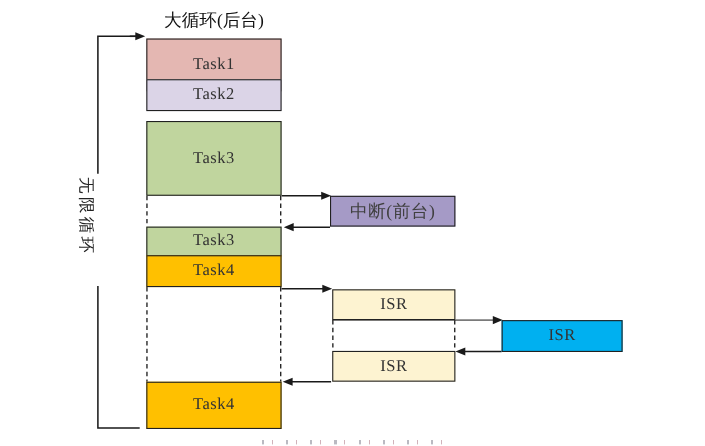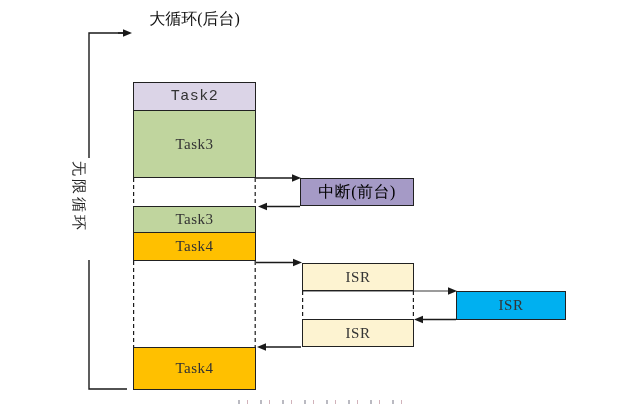--- a/index.html
+++ b/index.html
@@ -7,26 +7,26 @@
     position:relative;width:641px;height:405px;background:#ffffff;overflow:hidden;
     font-family:"Liberation Serif","DejaVu Serif",serif;
   }
   .block{
     position:absolute;box-sizing:border-box;border:1.5px solid #212121;
     display:flex;align-items:center;justify-content:center;
     font-size:15px;color:#333333;letter-spacing:.5px;
   }
   .col{left:133px;width:123px;}
   #task1{top:35px;height:48px;}
-  #task2{top:82px;height:29px;font-family:Liberation Mono, monospace;}
+  #task2{top:72px;height:29px;}
   #task3a{top:110px;height:68px;}
   #task3b{top:206px;height:27px;}
   #task4a{top:232px;height:29px;}
   #task4b{top:347px;height:43px;}
-  #interrupt{left:300px;top:178px;width:114px;height:28px;font-size:16px;color:#000000;}
+  #interrupt{left:300px;top:178px;width:114px;height:28px;font-size:16px;color:#404040;}
   #isr1{left:302px;top:263px;width:112px;height:28px;}
   #isr2{left:302px;top:319px;width:112px;height:28px;}
   #nestedisr{left:456px;top:291px;width:110px;height:29px;}
   .caption-label{
     position:absolute;color:#111111;text-align:center;
   }
   #diagram-title{left:128px;top:9px;width:133px;font-size:16px;}
   #nested-title{left:438px;top:259px;width:146px;font-size:16px;}
   #loop-label{
     left:70px;top:161px;height:100px;width:18px;font-size:15px;color:#222;
@@ -92,20 +92,23 @@
       <path d="M302.6,291 V319"></path>
       <path d="M413.4,291 V319"></path>
     </g>
   </svg>
 
   <div id="diagram-title" class="caption-label">大循环(后台)</div>
 
   <div id="loop-label" class="caption-label">无限循环</div>
 
 
+  <div id="task1" class="block col" style="background-color: rgb(228, 183, 178);">
+    <span>Task1</span>
+  </div>
   <div id="task2" class="block col" style="background-color: rgb(219, 212, 231);">
     <span>Task2</span>
   </div>
   <div id="task3a" class="block col" style="background-color: rgb(192, 213, 158);">
     <span>Task3</span>
   </div>
   <div id="task3b" class="block col" style="background-color: rgb(192, 213, 158);">
     <span>Task3</span>
   </div>
   <div id="task4a" class="block col" style="background-color: rgb(255, 192, 0);">

